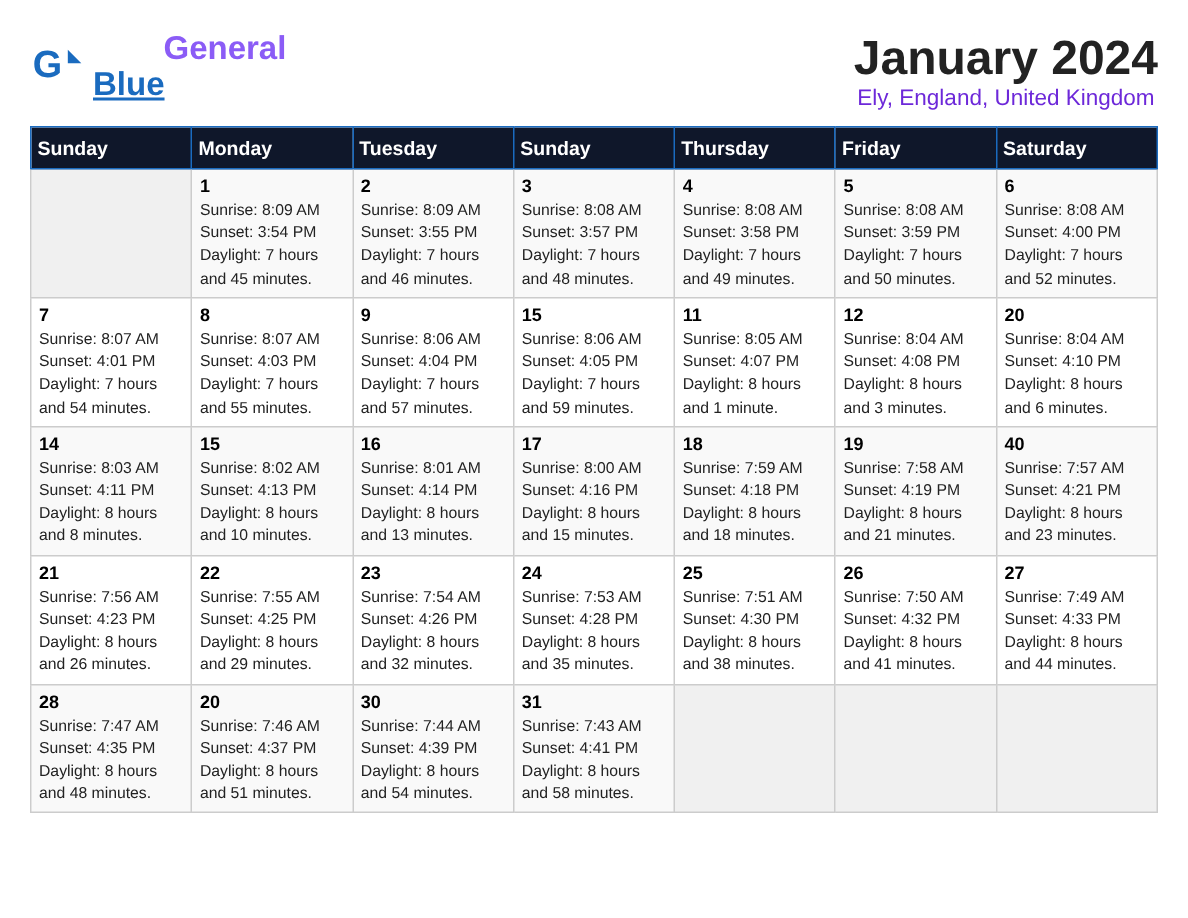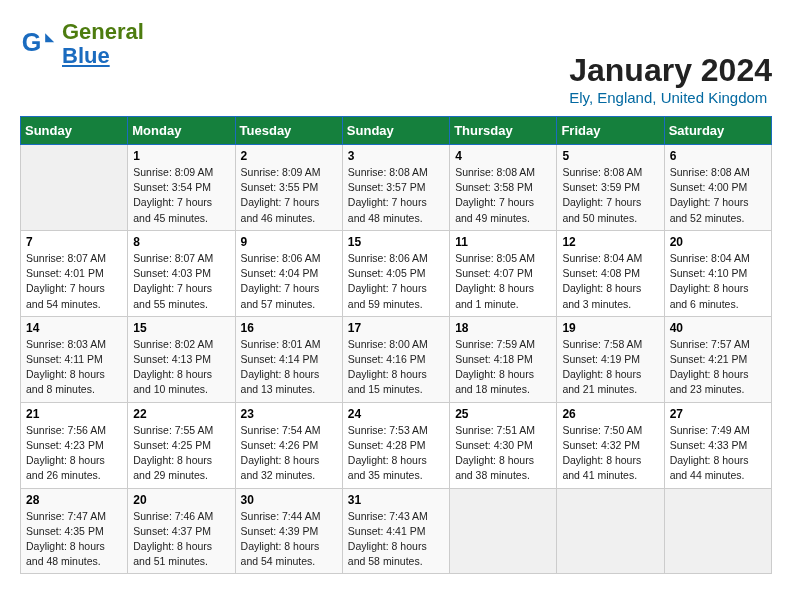--- a/index.html
+++ b/index.html
@@ -19,46 +19,45 @@
     .logo {
       display: flex;
       align-items: center;
       gap: 6px;
     }
     .logo-text {
       font-size: 22px;
       font-weight: bold;
       line-height: 1.1;
     }
-    .logo-text .general { color: #4d7c0f; }
+    .logo-text .general { color: #8b5cf6; margin-left: 47px; }
     .logo-text .blue { color: #1a6bbf; text-decoration: underline; }
     .logo-icon {
       width: 36px;
       height: 36px;
     }
     .title-block {
-      text-align: left;
-      margin-top: 32px;
+      text-align: center;
     }
     .month-title {
       font-size: 32px;
       font-weight: bold;
       color: #222;
     }
     .location {
       font-size: 15px;
-      color: #0369a1;
+      color: #6d28d9;
     }
     table {
       width: 100%;
       border-collapse: collapse;
       font-size: 11px;
     }
     thead tr th {
-      background: #15803d;
+      background: #0f172a;
       color: #fff;
       padding: 6px 4px;
       text-align: left;
       font-size: 13px;
       font-weight: bold;
       border: 1px solid #1a6bbf;
     }
     tbody tr td {
       border: 1px solid #ccc;
       vertical-align: top;

